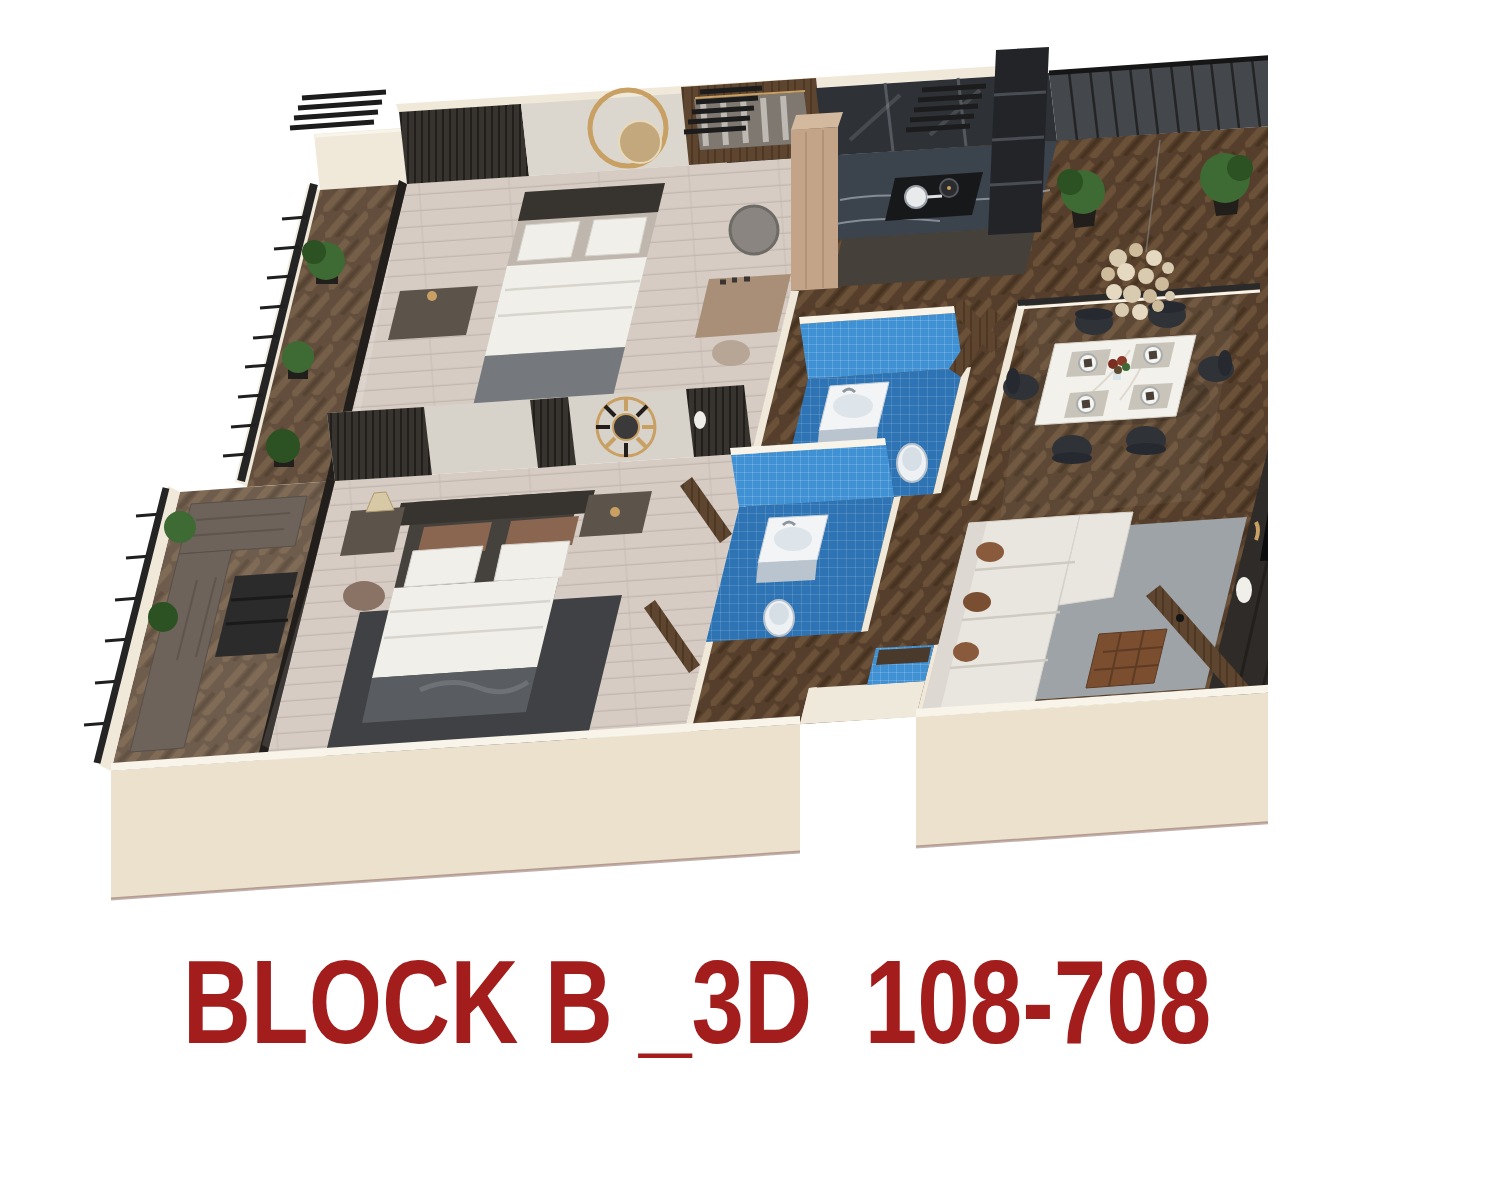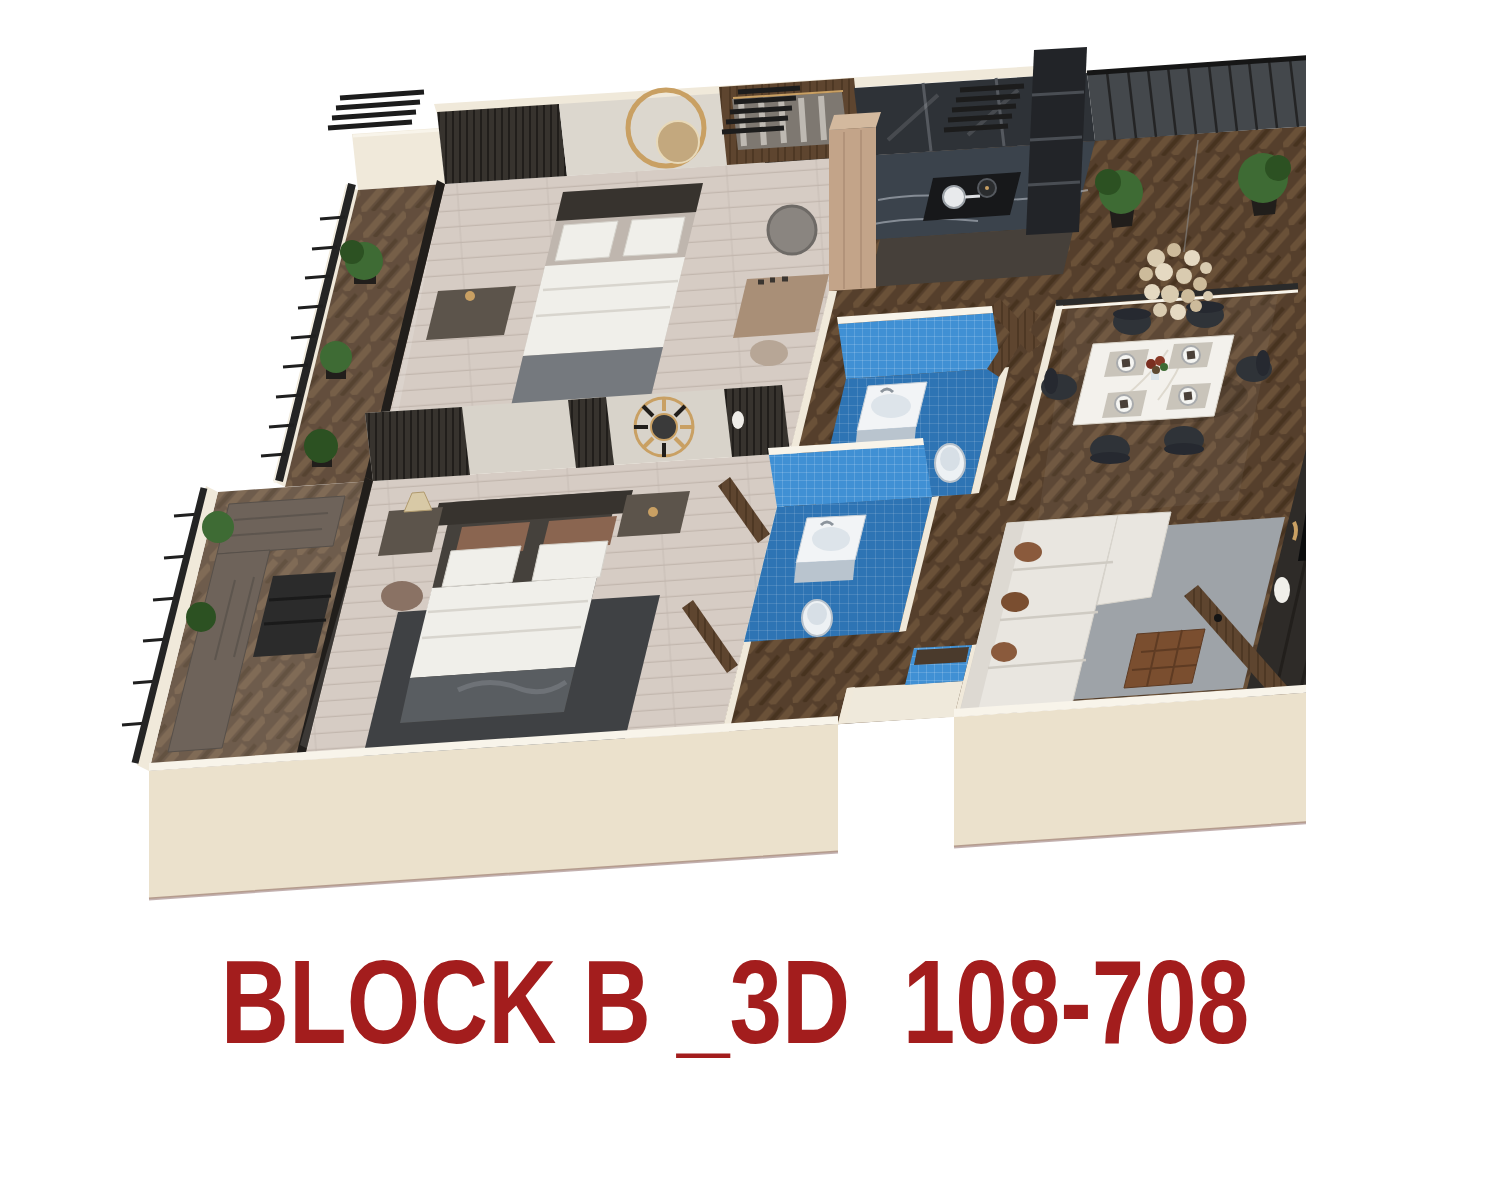--- a/index.html
+++ b/index.html
@@ -1,17 +1,17 @@
 <!DOCTYPE html>
 <html style="--red: #A31D1D; --wall: #F0E9DA; --wallFront: #EBE1CC; --wallSide: #DFD3BA; --wallCap: #F8F4EA; --floorLight: #D6CCC4; --plankLine: #C2B7AE; --herr1: #553F2C; --herr2: #6A5138; --herr3: #47331F; --tile: #2E74B4; --tileLight: #4090D4; --dark: #37332E; --darker: #211E1B; --black: #1B1B1C; --wood: #5E452F; --woodGray: #6E635A; --beige: #C3A489; --gold: #C9A063; --white: #F0EFEA; --softGray: #9EA3A8; --brown: #8A5A3C; --green: #3E6B34; --greenDark: #2C5122; --counter: #3B434C; --sofa: #E9E6E0; --rugDark: #3F4144; --marble: #F3F1EC; --chair: #2F3338; --cream: #EFE9DB; --blanket: #75797E; --glassDark: #3A3E42; --mirror: #8A8580; --pendant: #D9CBB0; --bedGray: #595D61; --pillowBrown: #8A6550; --nightstand: #5C544B;"><head>
 <meta charset="utf-8">
 <style>
   html,body{margin:0;padding:0;background:#ffffff;}
   #stage{position:relative;width:1268px;height:1200px;overflow:hidden;background:#ffffff;
-         font-family:"Liberation Sans", sans-serif;margin-left:38px;}
+         font-family:"Liberation Sans", sans-serif;}
   #plan-svg{position:absolute;left:0;top:0;}
   #plan-title{
     position:absolute;left:0;top:938px;width:1394px;text-align:center;
     font-weight:700;font-size:118px;line-height:1.1;letter-spacing:0px;
     color:var(--red);transform:scaleX(0.80);transform-origin:50% 50%;
     white-space:pre;
   }
   
   .c-wall{fill:var(--wall)} .c-wallFront{fill:var(--wallFront)} .c-wallSide{fill:var(--wallSide)}
   .c-cap{fill:var(--wallCap)} .c-dark{fill:var(--dark)} .c-darker{fill:var(--darker)} .c-woodGray{fill:var(--woodGray)}

